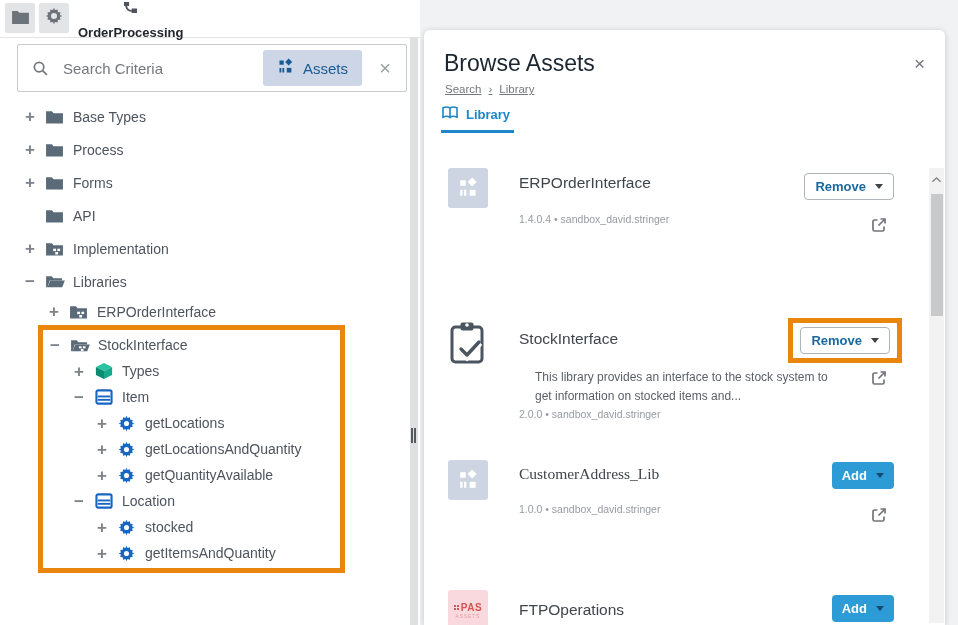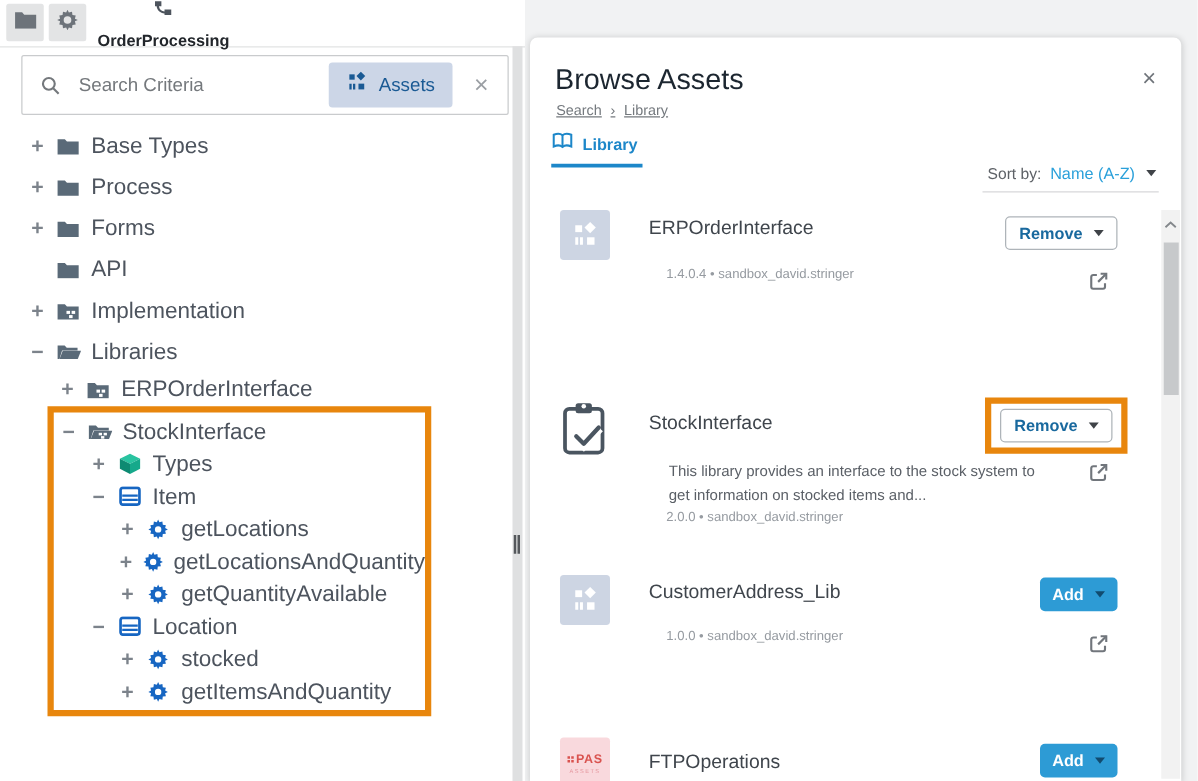--- a/index.html
+++ b/index.html
@@ -25,21 +25,21 @@
 
   
   .tree{position:absolute;left:0;top:100px;width:410px;}
   .trow{display:flex;align-items:center;height:27px;cursor:pointer;}
   .trow.lvl0{height:33px;padding-left:22px;}
   .trow.lvl1{padding-left:46px;}
   .trow.lvl2{padding-left:70px;}
   .trow.lvl3{padding-left:93px;}
   .expander{width:16px;margin-right:6px;text-align:center;font-size:17px;font-weight:700;color:#7c838b;line-height:1;}
   .ticon{width:21px;margin-right:8px;display:flex;align-items:center;justify-content:center;}
-  .tlabel{font-size:18px;color:#4d545e;white-space:nowrap;}
+  .tlabel{font-size:14px;color:#4d545e;white-space:nowrap;}
   .hl-box{margin-left:38px;width:297px;border:5px solid #E8860D;padding:2px 0;}
   .hl-box .trow{height:26px;}
   .hl-box .trow.lvl1{padding-left:4px;}
   .hl-box .trow.lvl2{padding-left:28px;}
   .hl-box .trow.lvl3{padding-left:51px;}
 
   
   .splitter{position:absolute;left:410px;top:37px;width:8px;height:588px;background:#dfe0e1;cursor:col-resize;}
   .grip{position:absolute;left:1px;top:391px;display:flex;gap:1px;}
   .grip i{display:block;width:2px;height:15px;background:#55585c;}
@@ -60,21 +60,21 @@
   .asset-card{position:absolute;left:0;right:17px;height:140px;}
   .a-icon{position:absolute;left:24px;width:40px;height:40px;border-radius:3px;display:flex;align-items:center;justify-content:center;}
   .a-icon.tile{background:#cdd5e3;}
   .a-icon.pas{background:#f9d9dd;flex-direction:column;gap:1px;}
   .pas-line1{font-size:10px;font-weight:700;color:#d9534f;letter-spacing:.5px;display:flex;align-items:center;gap:1px;}
   .pas-dots{display:inline-grid;grid-template-columns:2px 2px;grid-gap:1px;margin-right:1px;}
   .pas-dots i{width:2px;height:2px;background:#d9534f;display:block;}
   .pas-line2{font-size:4.5px;color:#e5989f;letter-spacing:1.2px;}
   .a-title{position:absolute;left:95px;font-size:15.5px;color:#3f454c;}
   .a-desc{position:absolute;left:111px;width:296px;font-size:12px;color:#5a5f66;line-height:1.6;}
-  .a-meta{position:absolute;left:95px;font-size:10.5px;color:#969ba1;margin-left:14px;}
+  .a-meta{position:absolute;left:95px;font-size:10.5px;color:#969ba1;}
   .a-action{position:absolute;right:34px;}
   .a-external{position:absolute;right:40px;cursor:pointer;display:flex;}
   .btn{height:27px;border-radius:4px;font-size:13px;font-weight:700;display:inline-flex;align-items:center;gap:7px;padding:0 10px;cursor:pointer;font-family:"Liberation Sans",sans-serif;box-sizing:border-box;}
   .btn.outline{background:#fff;border:1px solid #aeb4b9;color:#19699e;}
   .btn.outline .caret{border-top-color:#3f4348;}
   .btn.filled{background:#2d9bd5;border:none;color:#fff;}
   .btn.filled .caret{border-top-color:rgba(8,48,76,.75);}
   .hl-ring{position:absolute;right:26px;border:5px solid #E8860D;padding:4px 7px;line-height:0;}
 
   
@@ -318,25 +318,20 @@
       <span>›</span>
       <span>Library</span>
     </div>
     <div class="tab">
       <span><svg width="18" height="15" viewBox="0 0 20 16" fill="none" stroke="#1d87c9" stroke-width="1.8">
             <path d="M10 3.2C8.2 1.6 5 1.6 2.2 2.8v10.4c2.8-1.2 6-1.2 7.8.4 1.8-1.6 5-1.6 7.8-.4V2.8C15 1.6 11.8 1.6 10 3.2z"></path>
             <line x1="10" y1="3.4" x2="10" y2="13.6"></line>
           </svg></span>
       <span class="tab-label">Library</span>
     </div>
-    <div class="sort">
-      <span class="sort-label">Sort by:</span>
-      <span class="sort-value">Name (A-Z)</span>
-      <span class="caret"></span>
-    </div>
 
     <div class="asset-card" style="top:135px;">
       <div class="a-icon tile" style="top:3px;">
         <svg width="22" height="22" viewBox="0 0 24 24" fill="#fff">
             <rect x="3.5" y="3.5" width="6" height="6"></rect>
             <rect x="13" y="2" width="7" height="7" transform="rotate(45 16.5 5.5)"></rect>
             <path d="M3.5 14h2.6v6.5H3.5zM7.6 14h2.6v6.5H7.6z"></path>
             <rect x="13.8" y="14" width="6.5" height="6.5"></rect>
           </svg>
       </div>
@@ -387,21 +382,21 @@
 
     <div class="asset-card" style="top:420px;">
       <div class="a-icon tile" style="top:10px;">
         <svg width="22" height="22" viewBox="0 0 24 24" fill="#fff">
             <rect x="3.5" y="3.5" width="6" height="6"></rect>
             <rect x="13" y="2" width="7" height="7" transform="rotate(45 16.5 5.5)"></rect>
             <path d="M3.5 14h2.6v6.5H3.5zM7.6 14h2.6v6.5H7.6z"></path>
             <rect x="13.8" y="14" width="6.5" height="6.5"></rect>
           </svg>
       </div>
-      <div class="a-title" style="top:15px;">CustomerAddress_Lib</div>
+      <div class="a-title" style="top:15px;font-family:Liberation Serif, serif;">CustomerAddress_Lib</div>
       <div class="a-meta" style="top:53px;">1.0.0 • sandbox_david.stringer</div>
       <div class="a-action" style="top:12px;">
         <button class="btn filled">
             <span>Add</span>
             <span class="caret"></span>
           </button>
       </div>
       <span class="a-external" style="top:56px;">
           <svg width="18" height="18" viewBox="0 0 18 18" fill="none" stroke="#71767c" stroke-width="1.7">
             <path d="M7.5 4H4.6A1.6 1.6 0 0 0 3 5.6v7.8A1.6 1.6 0 0 0 4.6 15h7.8A1.6 1.6 0 0 0 14 13.4v-2.9"></path>

